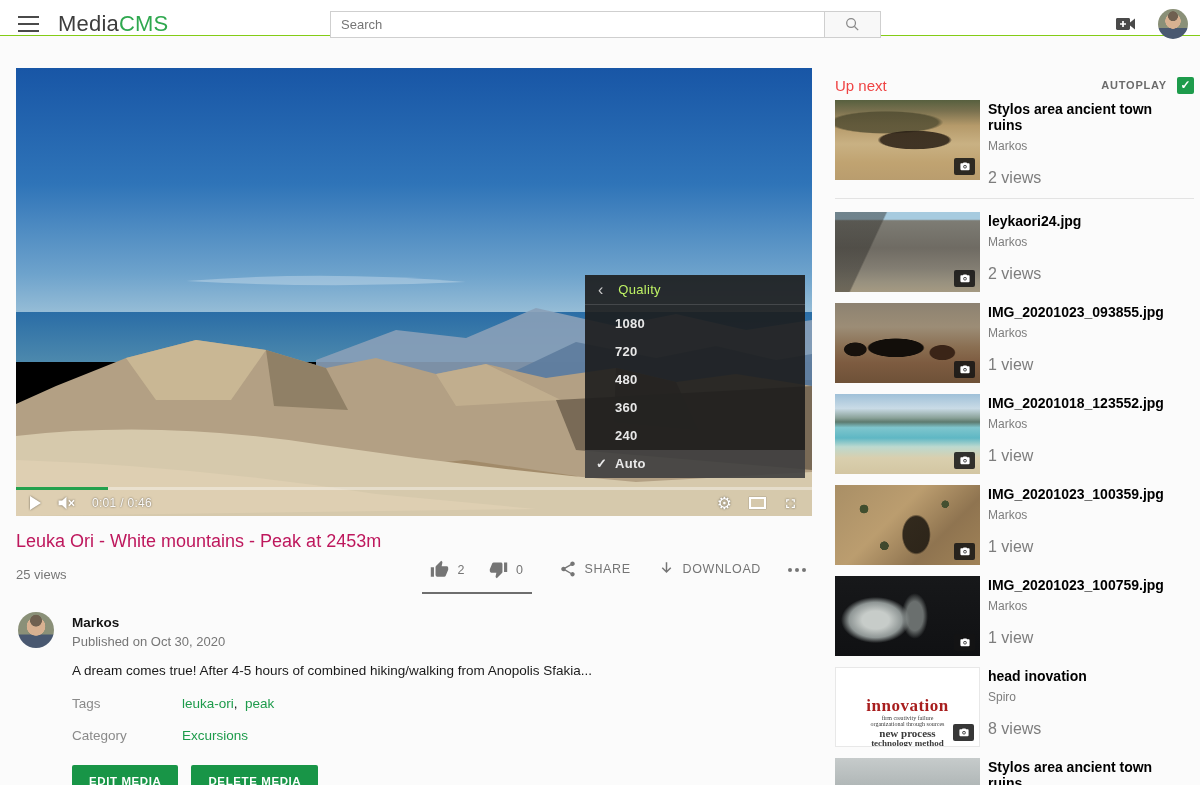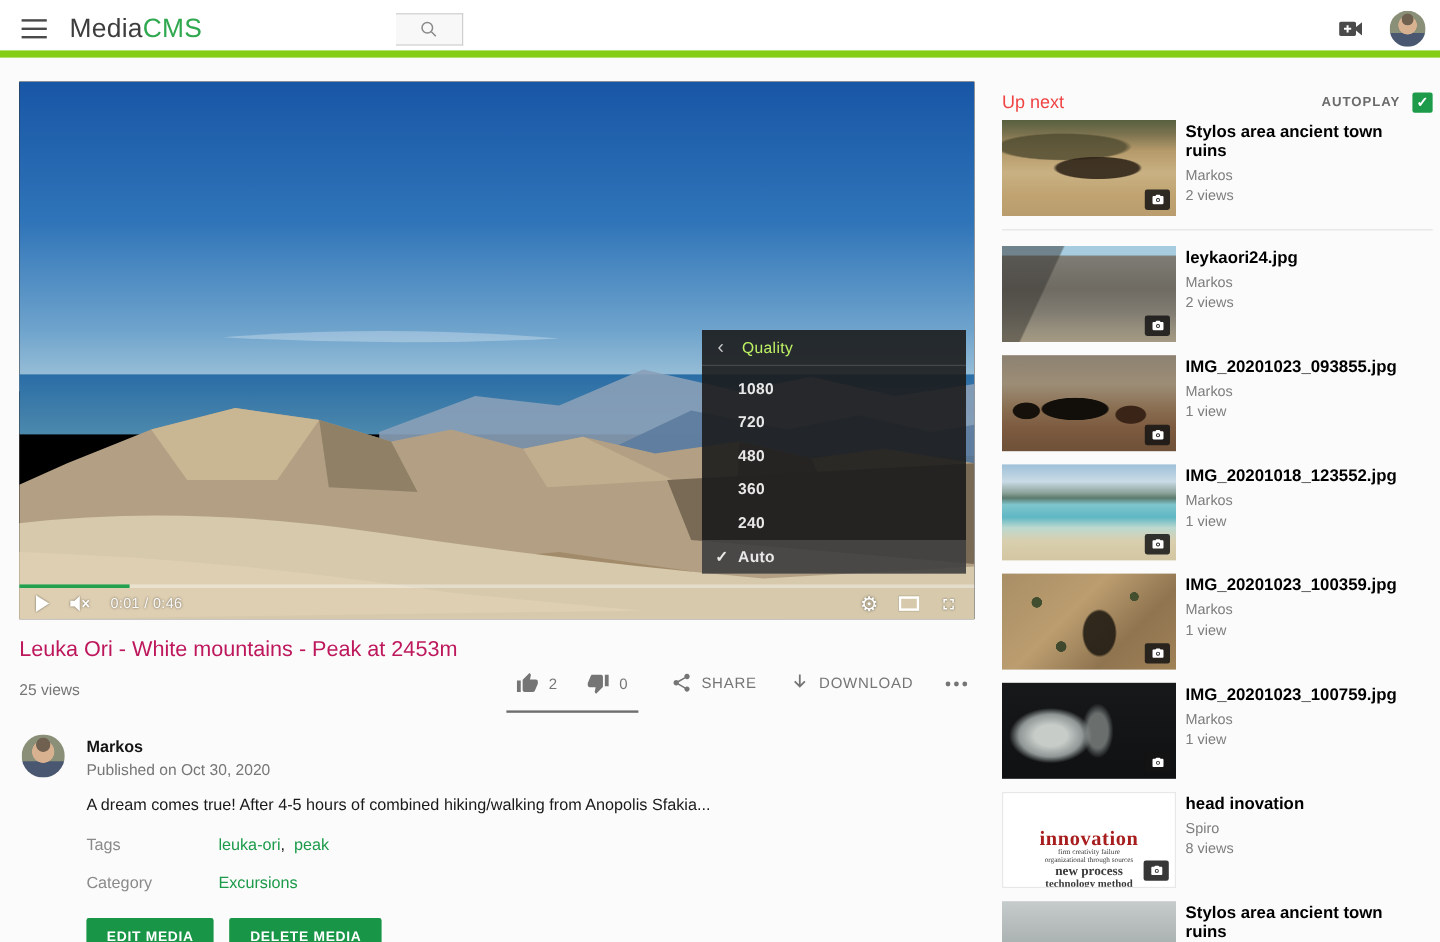--- a/index.html
+++ b/index.html
@@ -1,21 +1,21 @@
 <!DOCTYPE html>
 <html><head>
 <meta charset="utf-8">
 <style>
   * { margin:0; padding:0; box-sizing:border-box; }
   html,body { width:1200px; height:785px; overflow:hidden; background:#fbfbfb;
     font-family:"Liberation Sans", sans-serif; position:relative; }
 
   
-  .topbar { position:absolute; left:0; top:0; width:1200px; height:48px; background:#fff;
-    border-bottom:6px solid #84cc16; z-index:50; }
+  .topbar { position:absolute; left:0; top:0; width:1200px; height:36px; background:#fff;
+    border-bottom:1px solid #84cc16; z-index:50; }
   .hamburger { position:absolute; left:18px; top:16px; width:21px; height:16px; cursor:pointer; }
   .hamburger span { display:block; height:2px; background:#4a4a4a; margin-bottom:5px; }
   .logo { position:absolute; left:58px; top:11px; font-size:22px; letter-spacing:.2px; cursor:pointer; }
   .logo .lm { color:#3d3d3d; }
   .logo .lc { color:#2fa84f; }
   .search-wrap { position:absolute; left:330px; top:11px; display:flex; }
   .search-input { width:495px; height:27px; border:1px solid #cfcfcf; background:#fff; padding:0 10px;
     font-size:13px; color:#333; font-family:"Liberation Sans",sans-serif; outline:none; }
   .search-btn { width:56px; height:27px; border:1px solid #cfcfcf; border-left:none; background:#f8f8f8;
     display:flex; align-items:center; justify-content:center; cursor:pointer; }
@@ -107,21 +107,21 @@
 
   .upnext-list { margin-top:0; }
   .upnext-item { display:flex; margin-bottom:11px; cursor:pointer; }
   .thumb { width:145px; height:80px; flex-shrink:0; position:relative; overflow:hidden; }
   .badge { position:absolute; right:5px; bottom:5px; width:21px; height:17px;
     background:rgba(20,20,20,.85); border-radius:2px; display:flex; align-items:center;
     justify-content:center; }
   .item-info { margin-left:8px; padding-top:1px; }
   .item-title { font-size:14px; font-weight:bold; color:#000000; line-height:16px; max-width:200px; }
   .item-author { margin-top:6px; font-size:12px; color:#7d7d7d; }
-  .item-views { margin-top:3px; font-size:12px; color:#7d7d7d; }
+  .item-views { margin-top:16px; font-size:16px; color:#7d7d7d; }
   .upnext-divider { border:none; border-top:1px solid #e3e3e3; margin:4px 0 13px 0; }
 
   
   .t1 { background:
     radial-gradient(ellipse 62px 16px at 55% 50%, rgba(40,30,20,.85) 0 55%, rgba(0,0,0,0) 60%),
     radial-gradient(ellipse 90px 18px at 35% 28%, rgba(78,74,48,.8) 0 58%, rgba(0,0,0,0) 64%),
     linear-gradient(180deg,#57603f 0%,#7a714f 14%,#b59a6a 32%,#c9b183 55%,#c0a371 78%,#b99d6e 100%); }
   .t2 { background:
     linear-gradient(115deg, rgba(45,44,40,.45) 0 28%, rgba(0,0,0,0) 29%),
     linear-gradient(180deg,#a7cbdf 0%,#a7cbdf 9%,#7d7c74 11%,#6f6b63 45%,#827d72 70%,#98917f 88%,#a59a82 100%); }
@@ -157,20 +157,21 @@
 <div class="topbar">
   <div class="hamburger">
     <span></span>
       <span></span>
       <span></span>
   </div>
   <div class="logo">
     <span class="lm">Media</span><span class="lc">CMS</span>
   </div>
   <div class="search-wrap">
+    <input class="search-input" type="text" placeholder="Search" style="">
     <div class="search-btn">
       <svg width="17" height="17" viewBox="0 0 24 24">
         <circle cx="10" cy="10" r="6.2" fill="none" stroke="#8a8a8a" stroke-width="1.8"></circle>
         <line x1="14.8" y1="14.8" x2="20" y2="20" stroke="#8a8a8a" stroke-width="1.8"></line>
       </svg>
     </div>
   </div>
   <div class="header-right">
     <svg width="24" height="20" viewBox="0 0 24 20" style="cursor:pointer">
       <path d="M16 5.5c0-.8-.6-1.4-1.4-1.4H3.4C2.6 4.1 2 4.7 2 5.5v9c0 .8.6 1.4 1.4 1.4h11.2c.8 0 1.4-.6 1.4-1.4v-3l5 4v-11l-5 4z" fill="#4a4a4a"></path>

